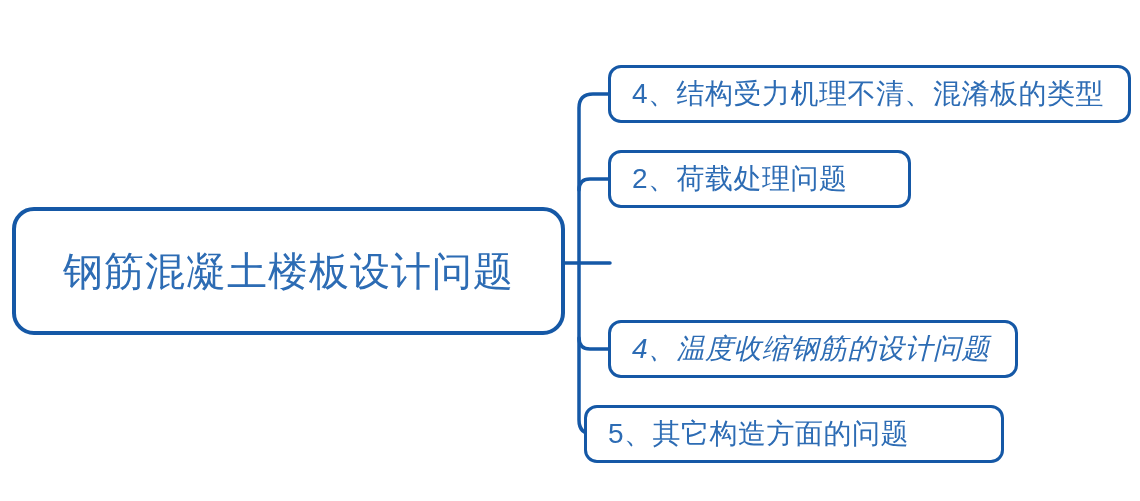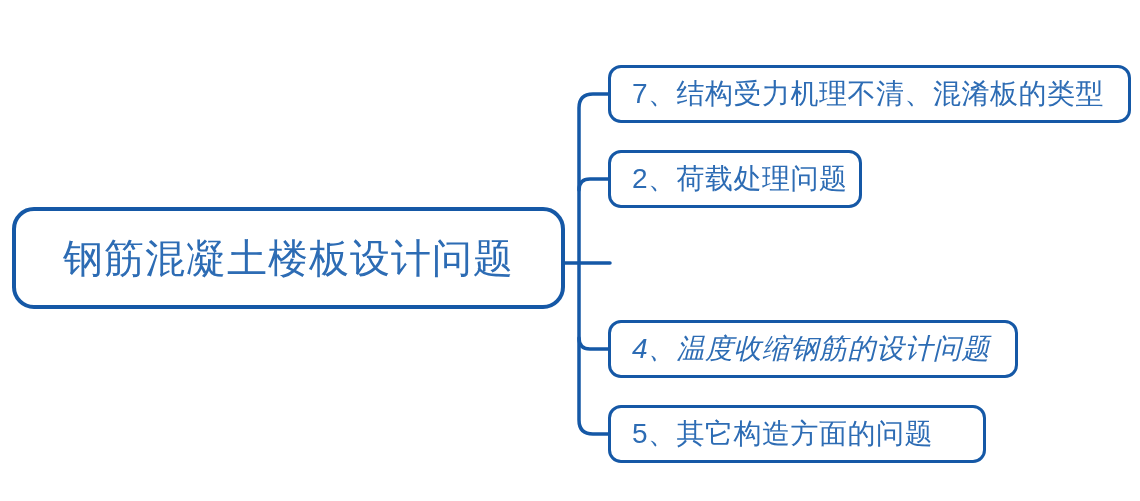--- a/index.html
+++ b/index.html
@@ -33,42 +33,42 @@
     box-sizing: border-box;
     background: var(--bg);
     border: 4px solid var(--line);
     color: var(--text);
     display: flex;
     align-items: center;
     cursor: default;
   }
   .root-node {
     left: 12px; top: 207px;
-    width: 553px; height: 102px;
+    width: 553px; height: 128px;
     border-radius: 22px;
     font-size: 40px;
     justify-content: center;
     letter-spacing: 1px;
     font-family: Liberation Mono, monospace;
   }
   .child-node {
     border-width: 3.5px;
     border-radius: 13px;
     height: 58px;
     font-size: 28px;
     justify-content: flex-start;
     padding-left: 21px;
     letter-spacing: 0.5px;
     white-space: nowrap;
   }
   .child-1 { left: 608px; top: 65px;  width: 523px; }
-  .child-2 { left: 608px; top: 150px; width: 254px; }
+  .child-2 { left: 608px; top: 150px; width: 303px; }
   .child-3 { left: 608px; top: 235px; width: 412px; }
   .child-4 { left: 608px; top: 320px; width: 410px; font-style: italic; }
-  .child-5 { left: 608px; top: 405px; width: 378px; }
+  .child-5 { left: 584px; top: 405px; width: 420px; }
 </style>
 </head>
 <body>
 
 <div class="canvas">
 
   <svg class="connector-layer" viewBox="0 0 1140 501" aria-hidden="true">
 
     <path d="M 563 263 H 610"></path>
 
@@ -77,21 +77,21 @@
     <path d="M 579 190 Q 579 179 590 179 H 610"></path>
 
     <path d="M 579 338 Q 579 349 590 349 H 610"></path>
   </svg>
 
   <div class="node root-node">
     <span>钢筋混凝土楼板设计问题</span>
   </div>
 
   <div class="node child-node child-1">
-    <span>7、结构受力机理不清、混淆板的类型</span>
+    <span>4、结构受力机理不清、混淆板的类型</span>
   </div>
 
   <div class="node child-node child-2">
     <span>2、荷载处理问题</span>
   </div>
 
 
   <div class="node child-node child-4">
     <span>4、温度收缩钢筋的设计问题</span>
   </div>

